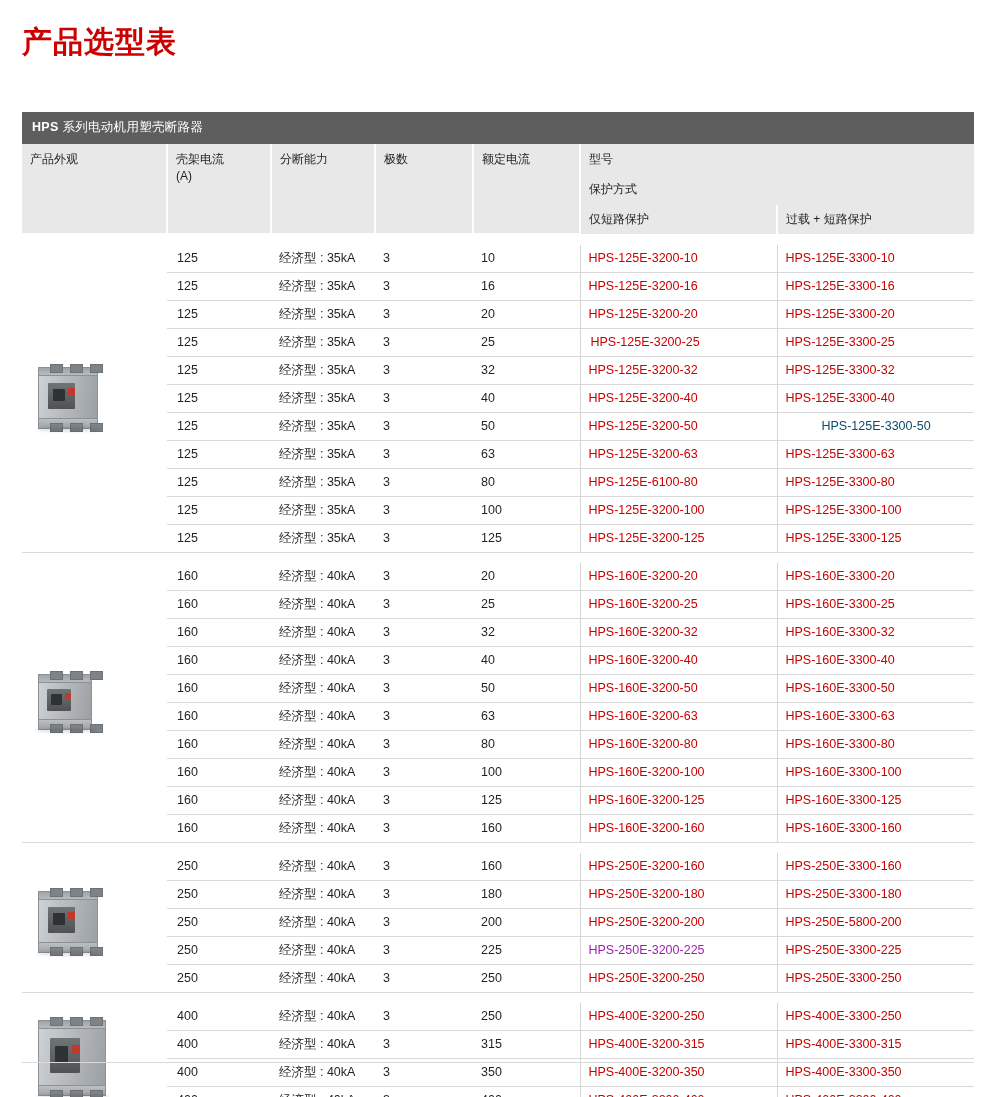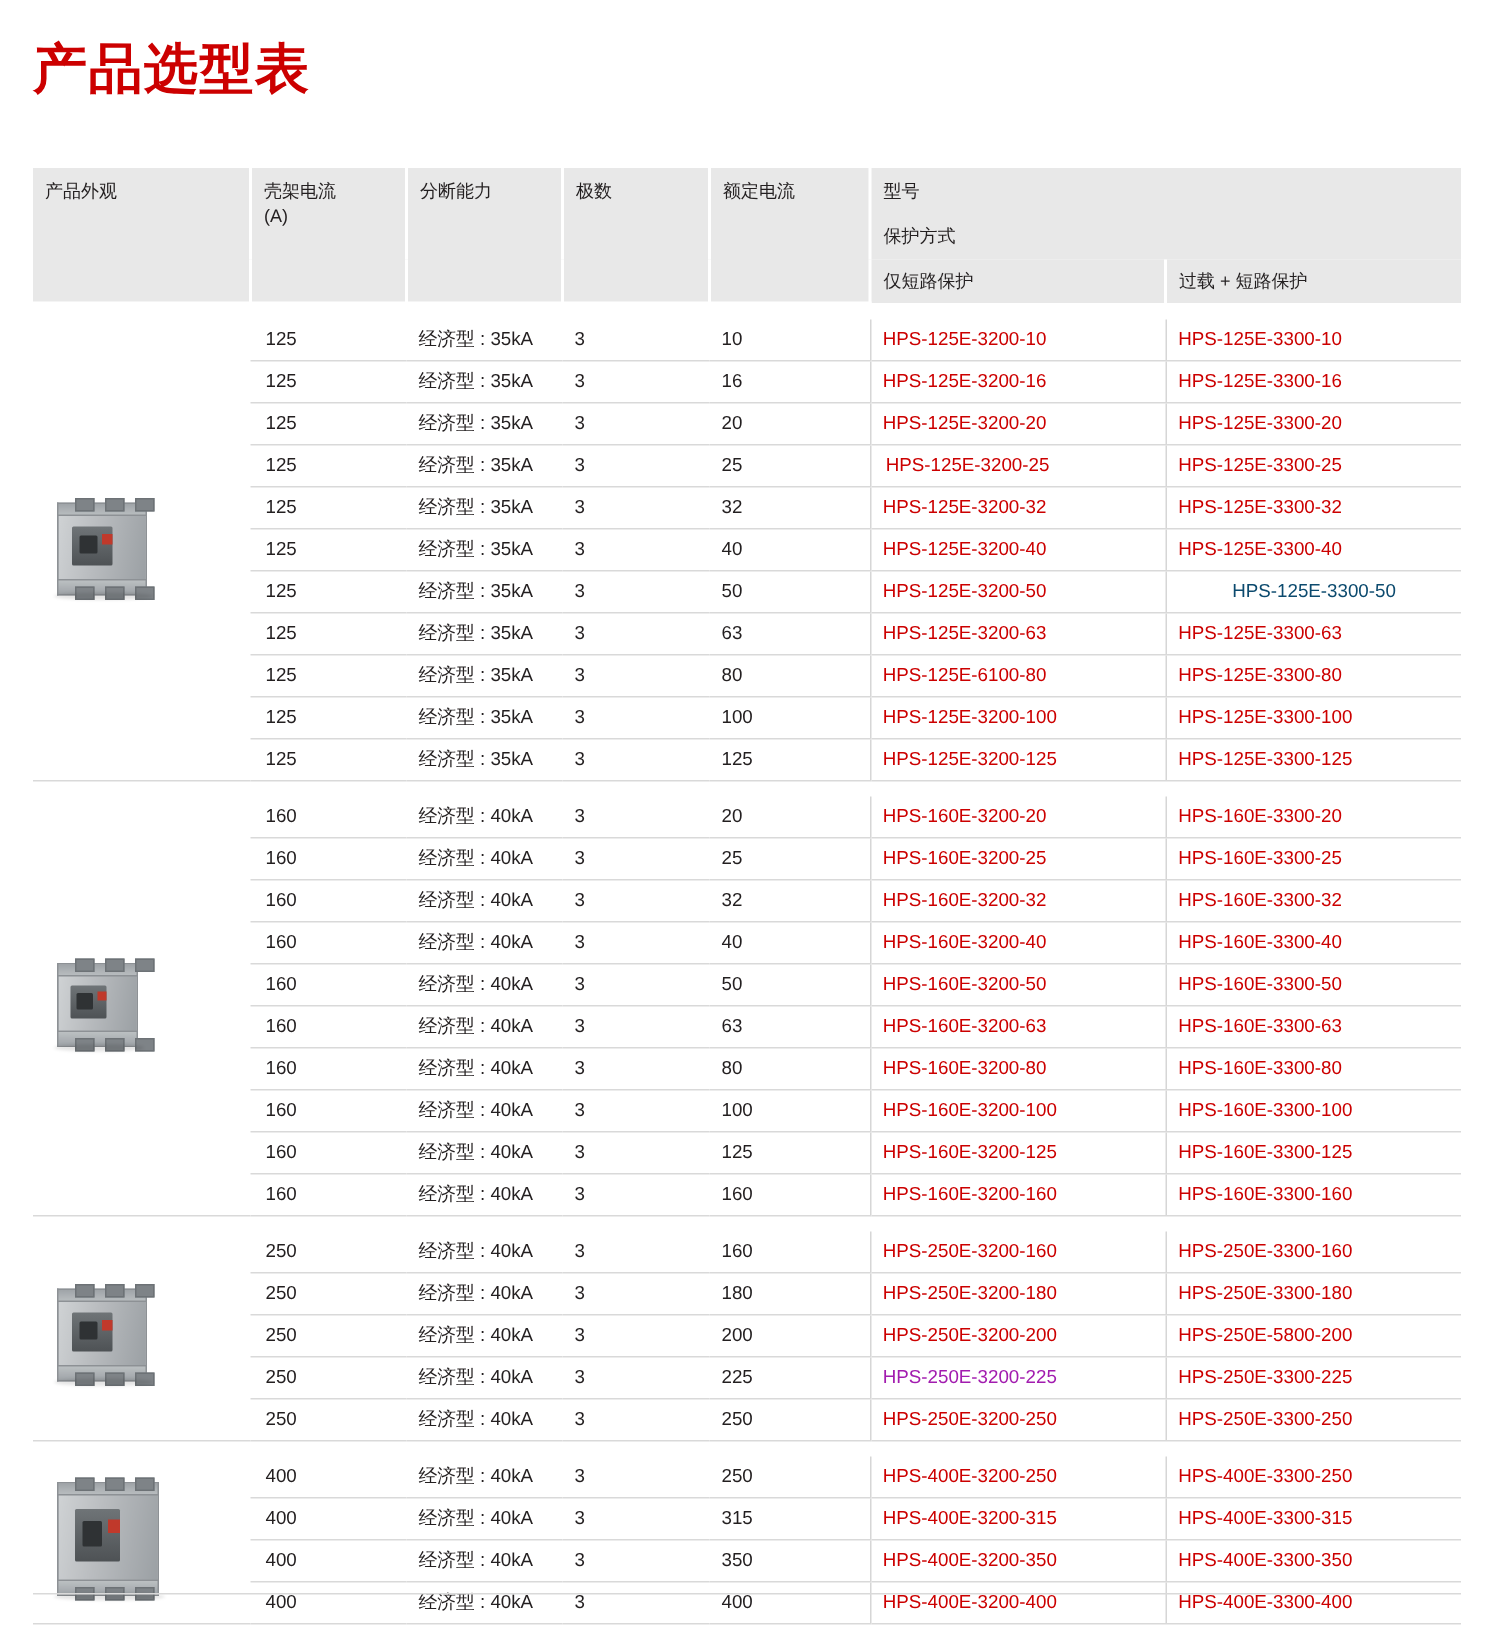--- a/index.html
+++ b/index.html
@@ -17,21 +17,21 @@
   .page {
     position: relative;
     width: 1000px;
     height: 1097px;
     box-sizing: border-box;
   }
   .page-title {
     position: absolute;
     left: 22px;
     top: 22px;
-    font-size: 36px;
+    font-size: 30px;
     font-weight: bold;
     color: #cc0000;
     letter-spacing: 1px;
   }
   .table-wrap {
     position: absolute;
     left: 22px;
     top: 112px;
     width: 952px;
   }
@@ -172,20 +172,24 @@
 </style>
 </head>
 <body>
 
 <div class="page">
 
   <div class="page-title">产品选型表</div>
 
   <div class="table-wrap">
 
+    <div class="series-bar">
+      <span class="code">HPS</span>
+      <span>系列电动机用塑壳断路器</span>
+    </div>
 
     <table class="main">
       <colgroup>
         <col class="c-img">
           <col class="c-frame">
           <col class="c-break">
           <col class="c-poles">
           <col class="c-rated">
           <col class="c-sc">
           <col class="c-ov">

